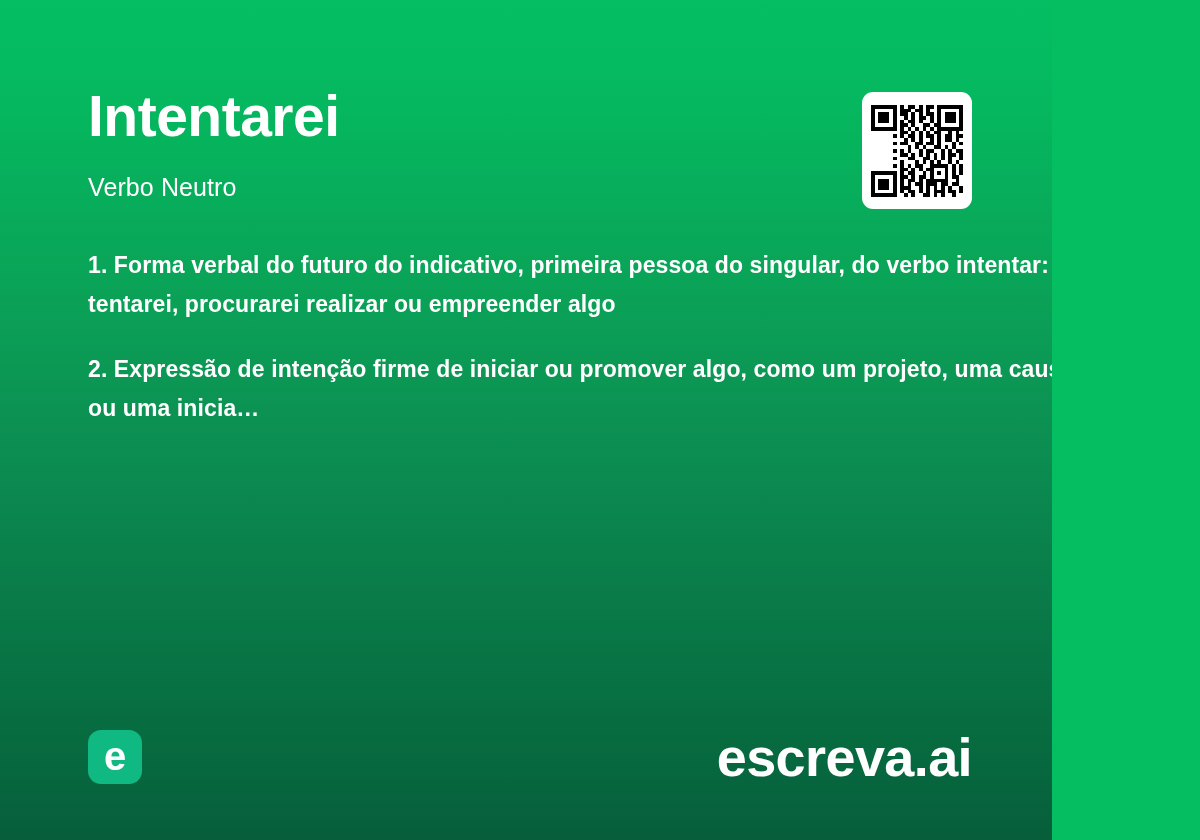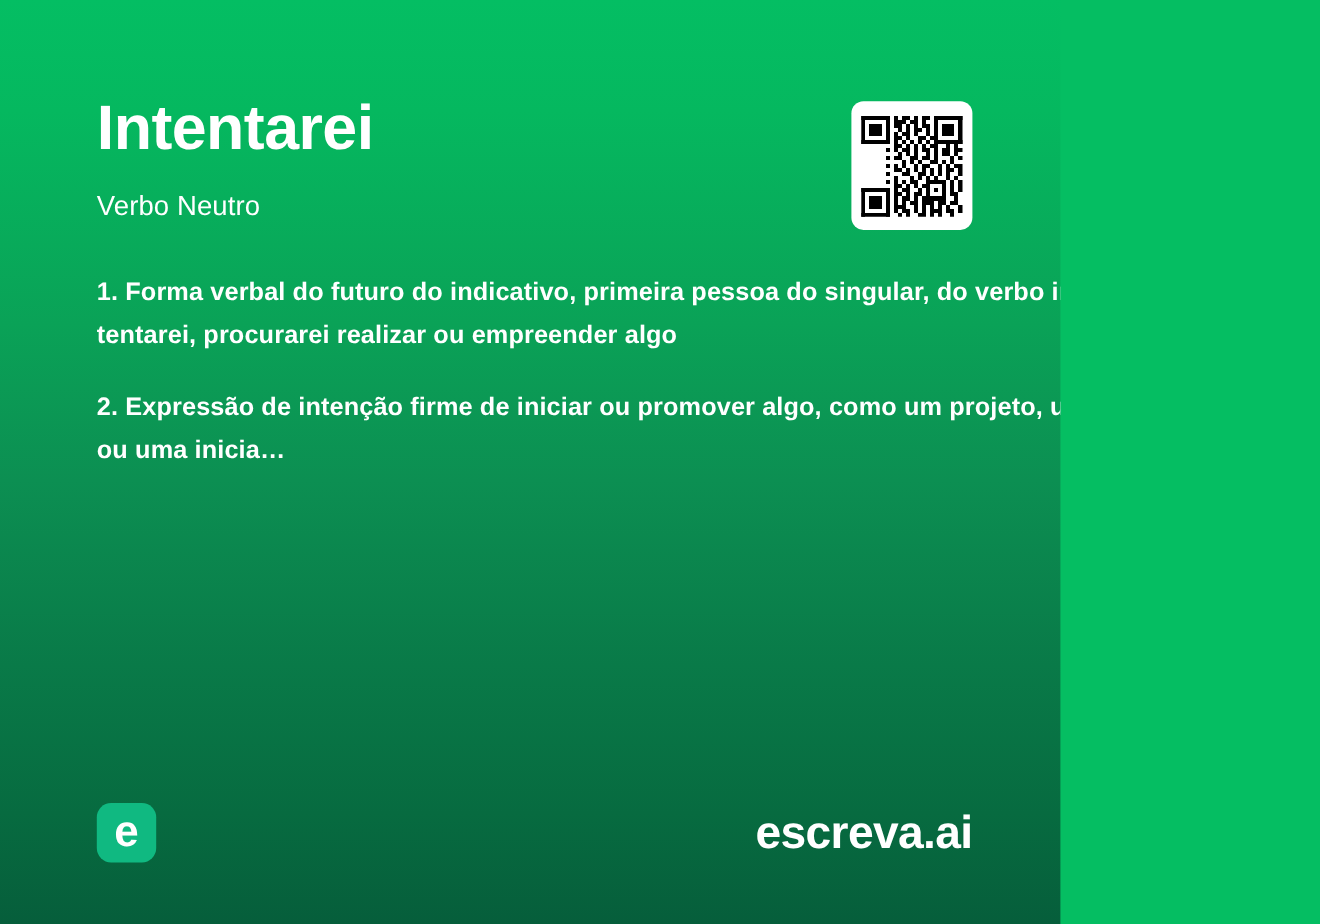--- a/index.html
+++ b/index.html
@@ -10,21 +10,21 @@
     overflow: hidden;
   }
 
   body {
     font-family: "Liberation Sans", sans-serif;
     background: #05BE62;
   }
 
   #card {
     position: relative;
-    width: 964px;
+    width: 1052px;
     height: 840px;
     background: linear-gradient(to bottom, #04BE63 0%, #05B85F 12%, #0AA257 35%, #0C8F52 52%, #097A48 72%, #076B40 88%, #065E3B 100%);
     overflow: hidden;
   }
 
   
   #header {
     position: absolute;
     left: 88px;
     top: 88px;
@@ -112,21 +112,21 @@
 
   #brand-mark-letter {
     font-size: 40px;
     font-weight: 700;
     color: #ffffff;
     line-height: 1;
     margin-top: -3px;
   }
 
   #wordmark {
-    font-size: 42px;
+    font-size: 54px;
     font-weight: 700;
     color: #ffffff;
     letter-spacing: -0.6px;
     line-height: 1;
   }
 </style>
 </head>
 <body>
 
 <div id="card">

